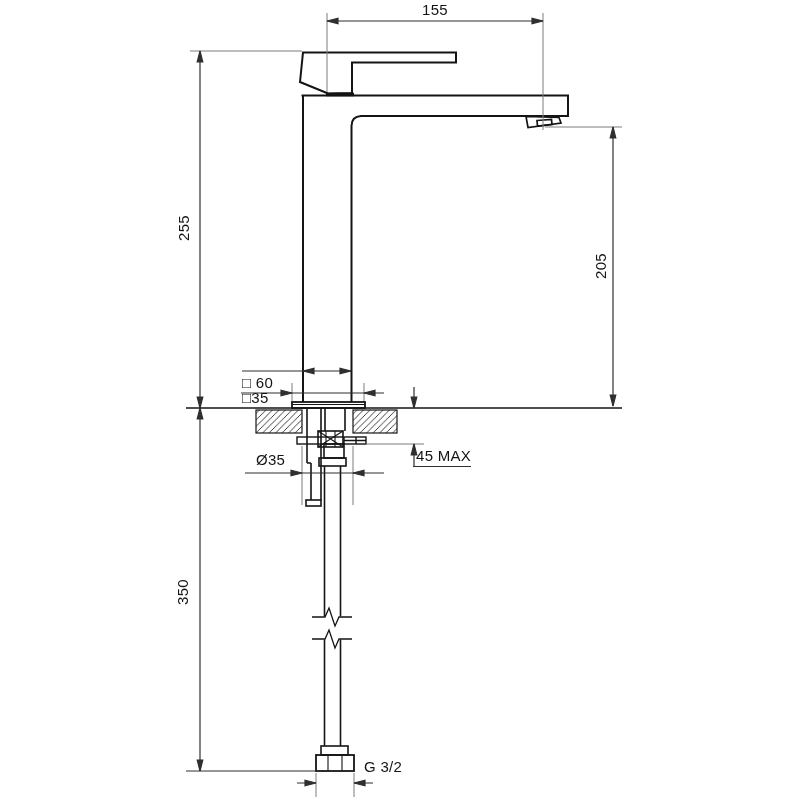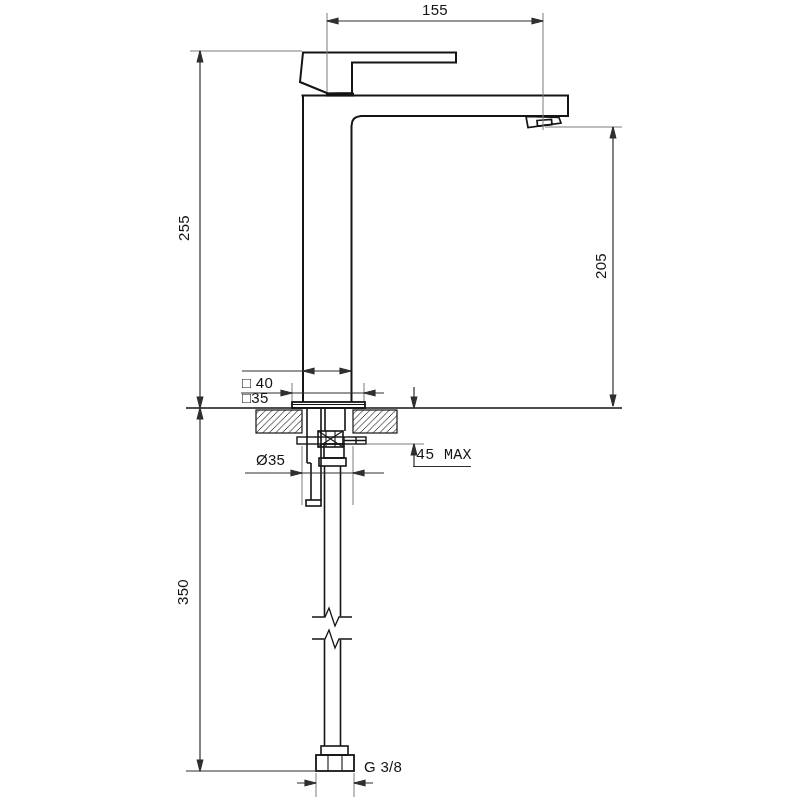--- a/index.html
+++ b/index.html
@@ -155,21 +155,21 @@
   <div class="dim-label center" style="left:400px;top:2px;width:70px;">155</div>
 
   <div class="dim-label rot" style="left:160px;top:219px;width:50px;height:18px;">255</div>
 
   <div class="dim-label rot" style="left:577px;top:257px;width:50px;height:18px;">205</div>
 
   <div class="dim-label rot" style="left:159px;top:583px;width:50px;height:18px;">350</div>
 
   <div class="dim-label" style="left:242px;top:353px;margin-top:37px;">□35</div>
 
-  <div class="dim-label" style="left:242px;top:375px;">□ 40</div>
+  <div class="dim-label" style="left:242px;top:375px;">□ 60</div>
 
   <div class="dim-label" style="left:244px;top:452px;margin-left:12px;">Ø35</div>
 
-  <div class="dim-label" style="left:416px;top:448px;font-family:Liberation Mono, monospace;">45 MAX</div>
+  <div class="dim-label" style="left:416px;top:448px;">45 MAX</div>
 
-  <div class="dim-label" style="left:364px;top:759px;">G 3/8</div>
+  <div class="dim-label" style="left:364px;top:759px;">G 3/2</div>
 
 </div>
 
 </body></html>

